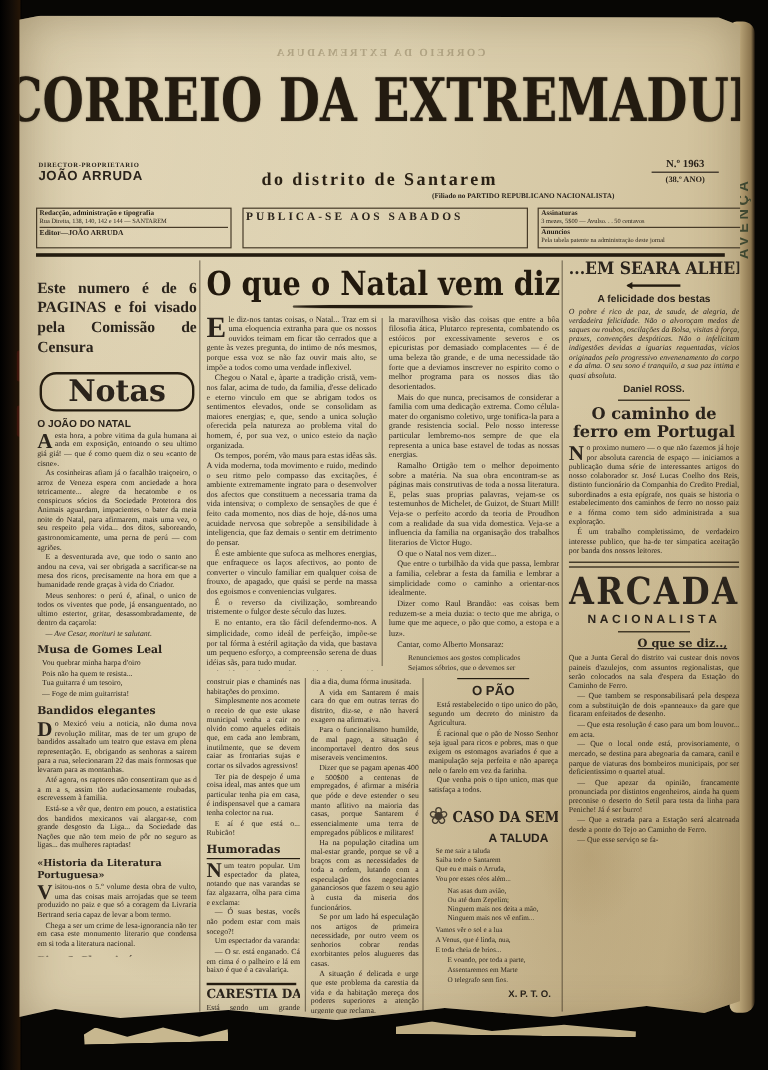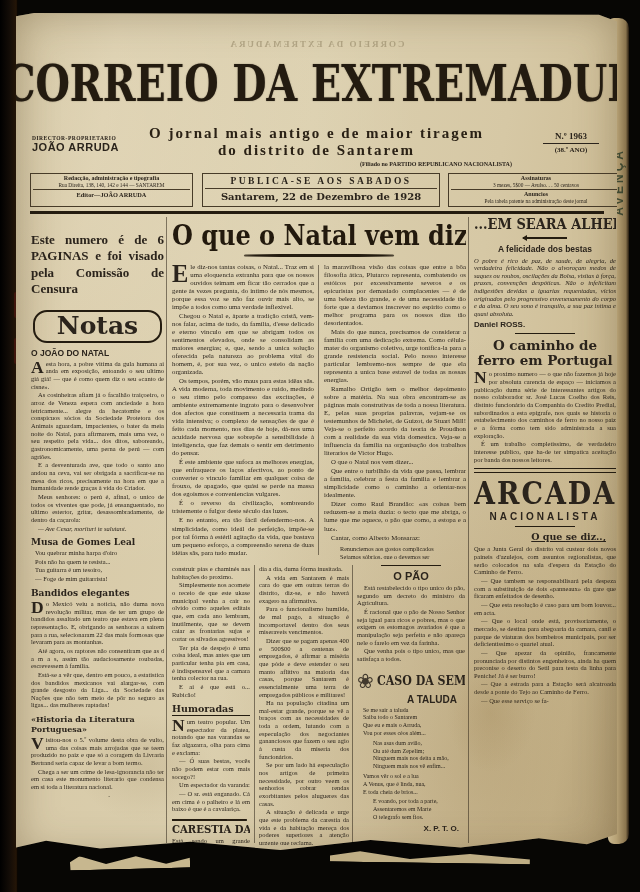--- a/index.html
+++ b/index.html
@@ -40,21 +40,21 @@
   .director{position:absolute;left:16px;top:122px;width:130px;}
   .director .lbl{font-size:5.5px;font-weight:bold;letter-spacing:.5px;}
   .director .nm{font-family:"Liberation Sans",sans-serif;font-size:11px;font-weight:bold;letter-spacing:.5px;}
   .issue{position:absolute;right:14px;top:118px;width:64px;text-align:center;}
   .issue .num{font-size:9px;font-weight:bold;}
   .issue .rule{height:1px;background:#2b241c;margin:2px 4px;}
   .issue .yr{font-size:7px;font-weight:bold;}
   .affil{position:absolute;top:148px;left:290px;width:260px;text-align:center;font-size:6px;font-weight:bold;}
   .boxes{position:absolute;top:160px;left:14px;width:574px;height:36px;}
   .ibox{position:absolute;top:0;height:34px;border:1px solid #473b28;padding:1px 2px;box-sizing:border-box;
-        text-align:center;overflow:hidden;}
+        text-align:left;overflow:hidden;}
   .ibox1{left:0;width:163px;}
   .ibox2{left:172px;width:238px;}
   .ibox3{left:418px;width:176px;}
   .ibox .bt{font-size:6px;font-weight:bold;line-height:1.15;}
   .ibox .sm{font-size:5.3px;line-height:1.2;}
   .ibox .ed{font-size:6.3px;font-weight:bold;border-top:1px solid #473b28;margin-top:1px;padding-top:1px;}
   .ibox2 .l1{font-size:9.5px;font-weight:bold;letter-spacing:2.5px;padding-top:1px;}
   .ibox2 .l2{font-family:"DejaVu Serif",serif;font-size:10px;font-weight:bold;border-top:1px solid #473b28;
              margin-top:2px;padding-top:2px;}
   .thickrule{position:absolute;top:198px;left:14px;width:574px;height:3px;background:#241c10;}
@@ -89,21 +89,21 @@
   .flower{font-size:20px;line-height:1;color:#2b241c;opacity:.85;}
   .caso{font-family:"DejaVu Serif",serif;font-size:12.5px;font-weight:bold;white-space:nowrap;transform:scaleX(.88);transform-origin:left;}
   .taluda{font-family:"Liberation Sans",sans-serif;font-size:10px;font-weight:bold;text-align:right;margin:3px 8px 2px 0;}
   .pverse{font-size:6px;line-height:1.3;margin:2px 0 2px 6px;}
   .pverse.ind{margin-left:16px;}
   .searat{font-family:"DejaVu Serif",serif;font-size:13px;font-weight:bold;text-align:center;white-space:nowrap;
           transform:scaleY(1.1);margin-top:2px;}
   .arrowdiv{width:44px;height:1.5px;background:#241c10;margin:5px auto;position:relative;}
   .arrowdiv::before{content:"";position:absolute;left:-4px;top:-2.2px;border:3px solid transparent;border-right:5px solid #241c10;}
   .searasub{font-size:8.5px;font-weight:bold;text-align:center;font-family:"Liberation Sans",sans-serif;margin-bottom:3px;}
-  .rsig{font-family:"Liberation Sans",sans-serif;font-size:8px;font-weight:bold;text-align:left;margin:2px 0 3px;}
+  .rsig{font-family:"Liberation Sans",sans-serif;font-size:8px;font-weight:bold;text-align:center;margin:2px 0 3px;}
   .hrsm{width:60px;height:1px;background:#241c10;margin:4px auto;}
   .hrdb{height:3px;border-top:1px solid #241c10;border-bottom:1px solid #241c10;margin:5px 0;}
   .caminhot{font-family:"DejaVu Serif",serif;font-size:13.5px;font-weight:bold;text-align:center;line-height:1.1;margin:2px 0 3px;}
   .arcada{font-family:"DejaVu Serif",serif;font-size:27px;font-weight:bold;text-align:center;letter-spacing:2px;
           transform:scaleY(1.15);margin-top:2px;}
   .scala{font-family:"Liberation Sans",sans-serif;font-size:10px;font-weight:bold;text-align:center;letter-spacing:3px;margin:2px 0 2px;}
   .diz{font-family:"DejaVu Serif",serif;font-size:9.5px;font-weight:bold;text-align:right;margin:4px 10px 3px 0;
        text-decoration:underline;}
   .stain{position:absolute;border-radius:50%;pointer-events:none;}
 </style>
@@ -116,42 +116,40 @@
   <div class="spine-mark" style="top:338px"></div>
   <div class="page-edge"></div>
   <div class="avenca">AVENÇA</div>
   <div class="shard"></div>
   <div class="shard2"></div>
 
   <div class="paper">
 
     <div class="ghost">CORREIO DA EXTREMADURA</div>
     <div class="masthead">CORREIO DA EXTREMADURA</div>
-    <div class="sub1">O jornal mais antigo e de maior tiragem</div>
     <div class="sub2">do distrito de Santarem</div>
     <div class="director">
       <div class="lbl">DIRECTOR-PROPRIETARIO</div>
       <div class="nm">JOÃO ARRUDA</div>
     </div>
     <div class="issue">
       <div class="num">N.º 1963</div>
       <div class="rule"></div>
       <div class="yr">(38.º ANO)</div>
     </div>
     <div class="affil">(Filiado no PARTIDO REPUBLICANO NACIONALISTA)</div>
 
     <div class="boxes">
       <div class="ibox ibox1">
         <div class="bt">Redacção, administração e tipografia</div>
         <div class="sm">Rua Direita, 138, 140, 142 e 144 — SANTAREM</div>
         <div class="ed">Editor—JOÃO ARRUDA</div>
       </div>
       <div class="ibox ibox2">
         <div class="l1">PUBLICA-SE AOS SABADOS</div>
-        <div class="l2">Santarem, 22 de Dezembro de 1928</div>
       </div>
       <div class="ibox ibox3">
         <div class="bt">Assinaturas</div>
         <div class="sm">3 mezes,   5$00   —   Avulso. . .   50 centavos</div>
         <div class="bt" style="border-top:1px solid #473b28;margin-top:1px;padding-top:1px">Anuncios</div>
         <div class="sm">Pela tabela patente na administração deste jornal</div>
       </div>
     </div>
     <div class="thickrule"></div>
 

